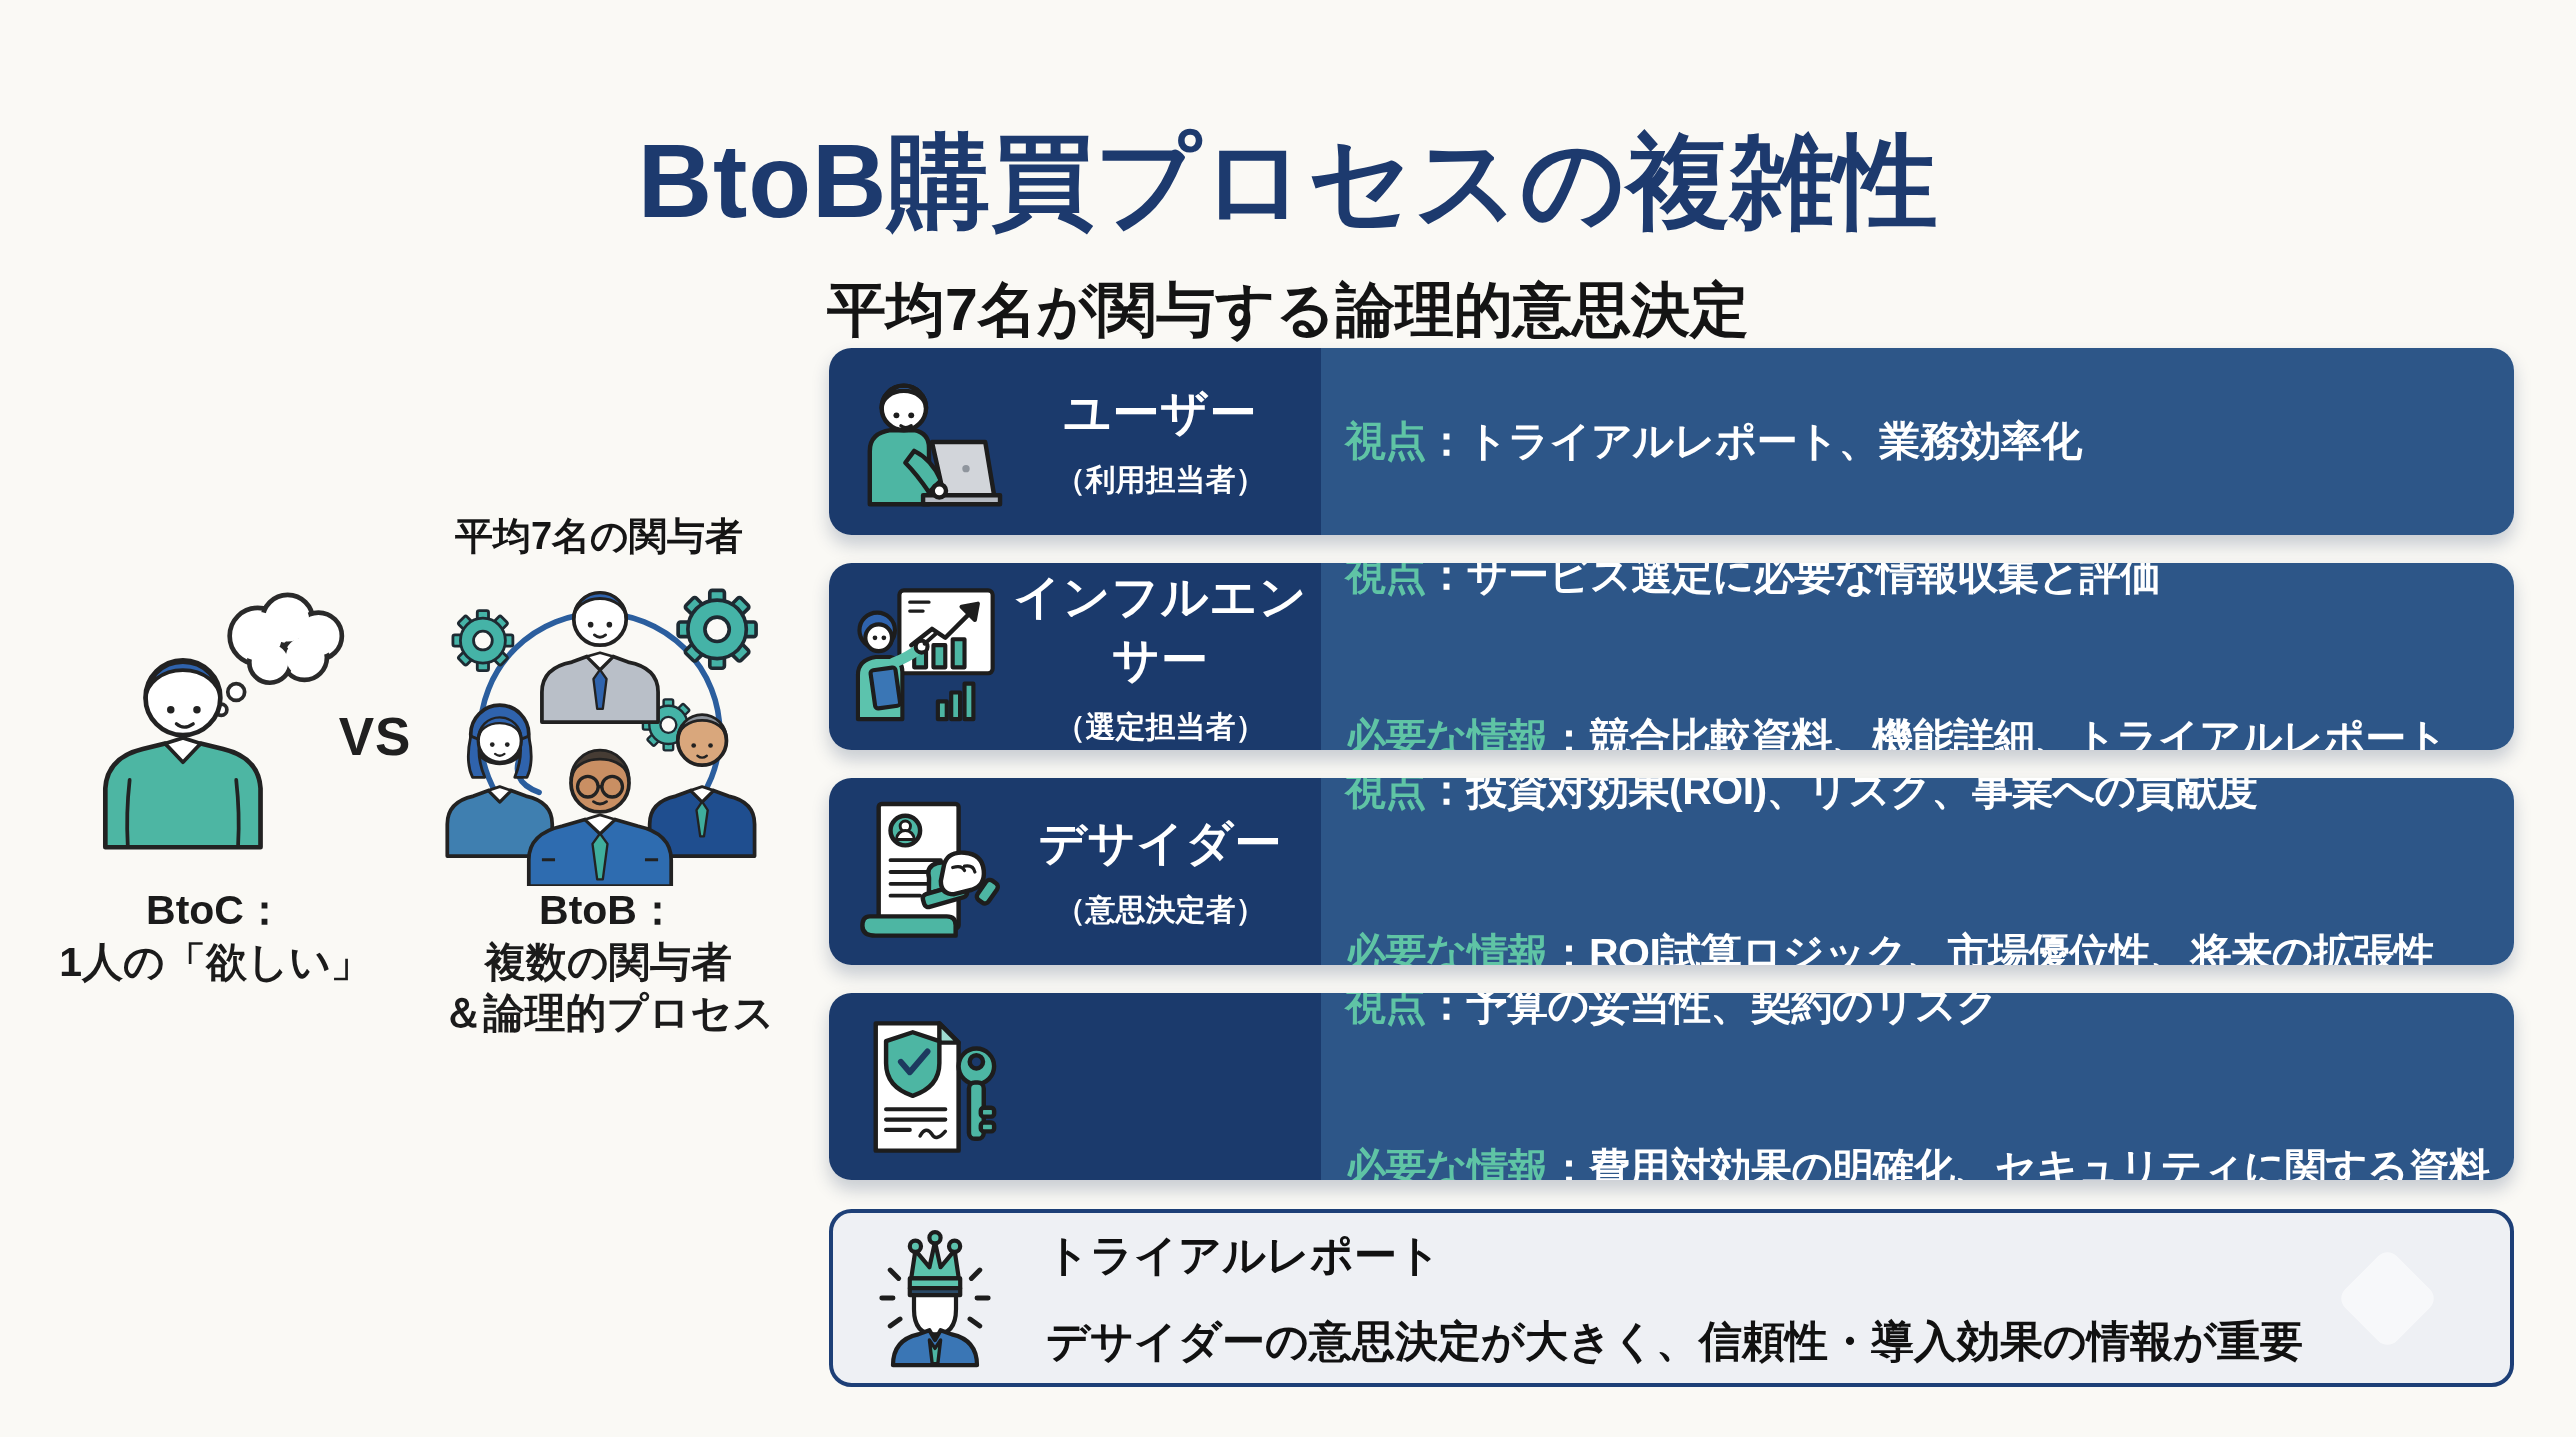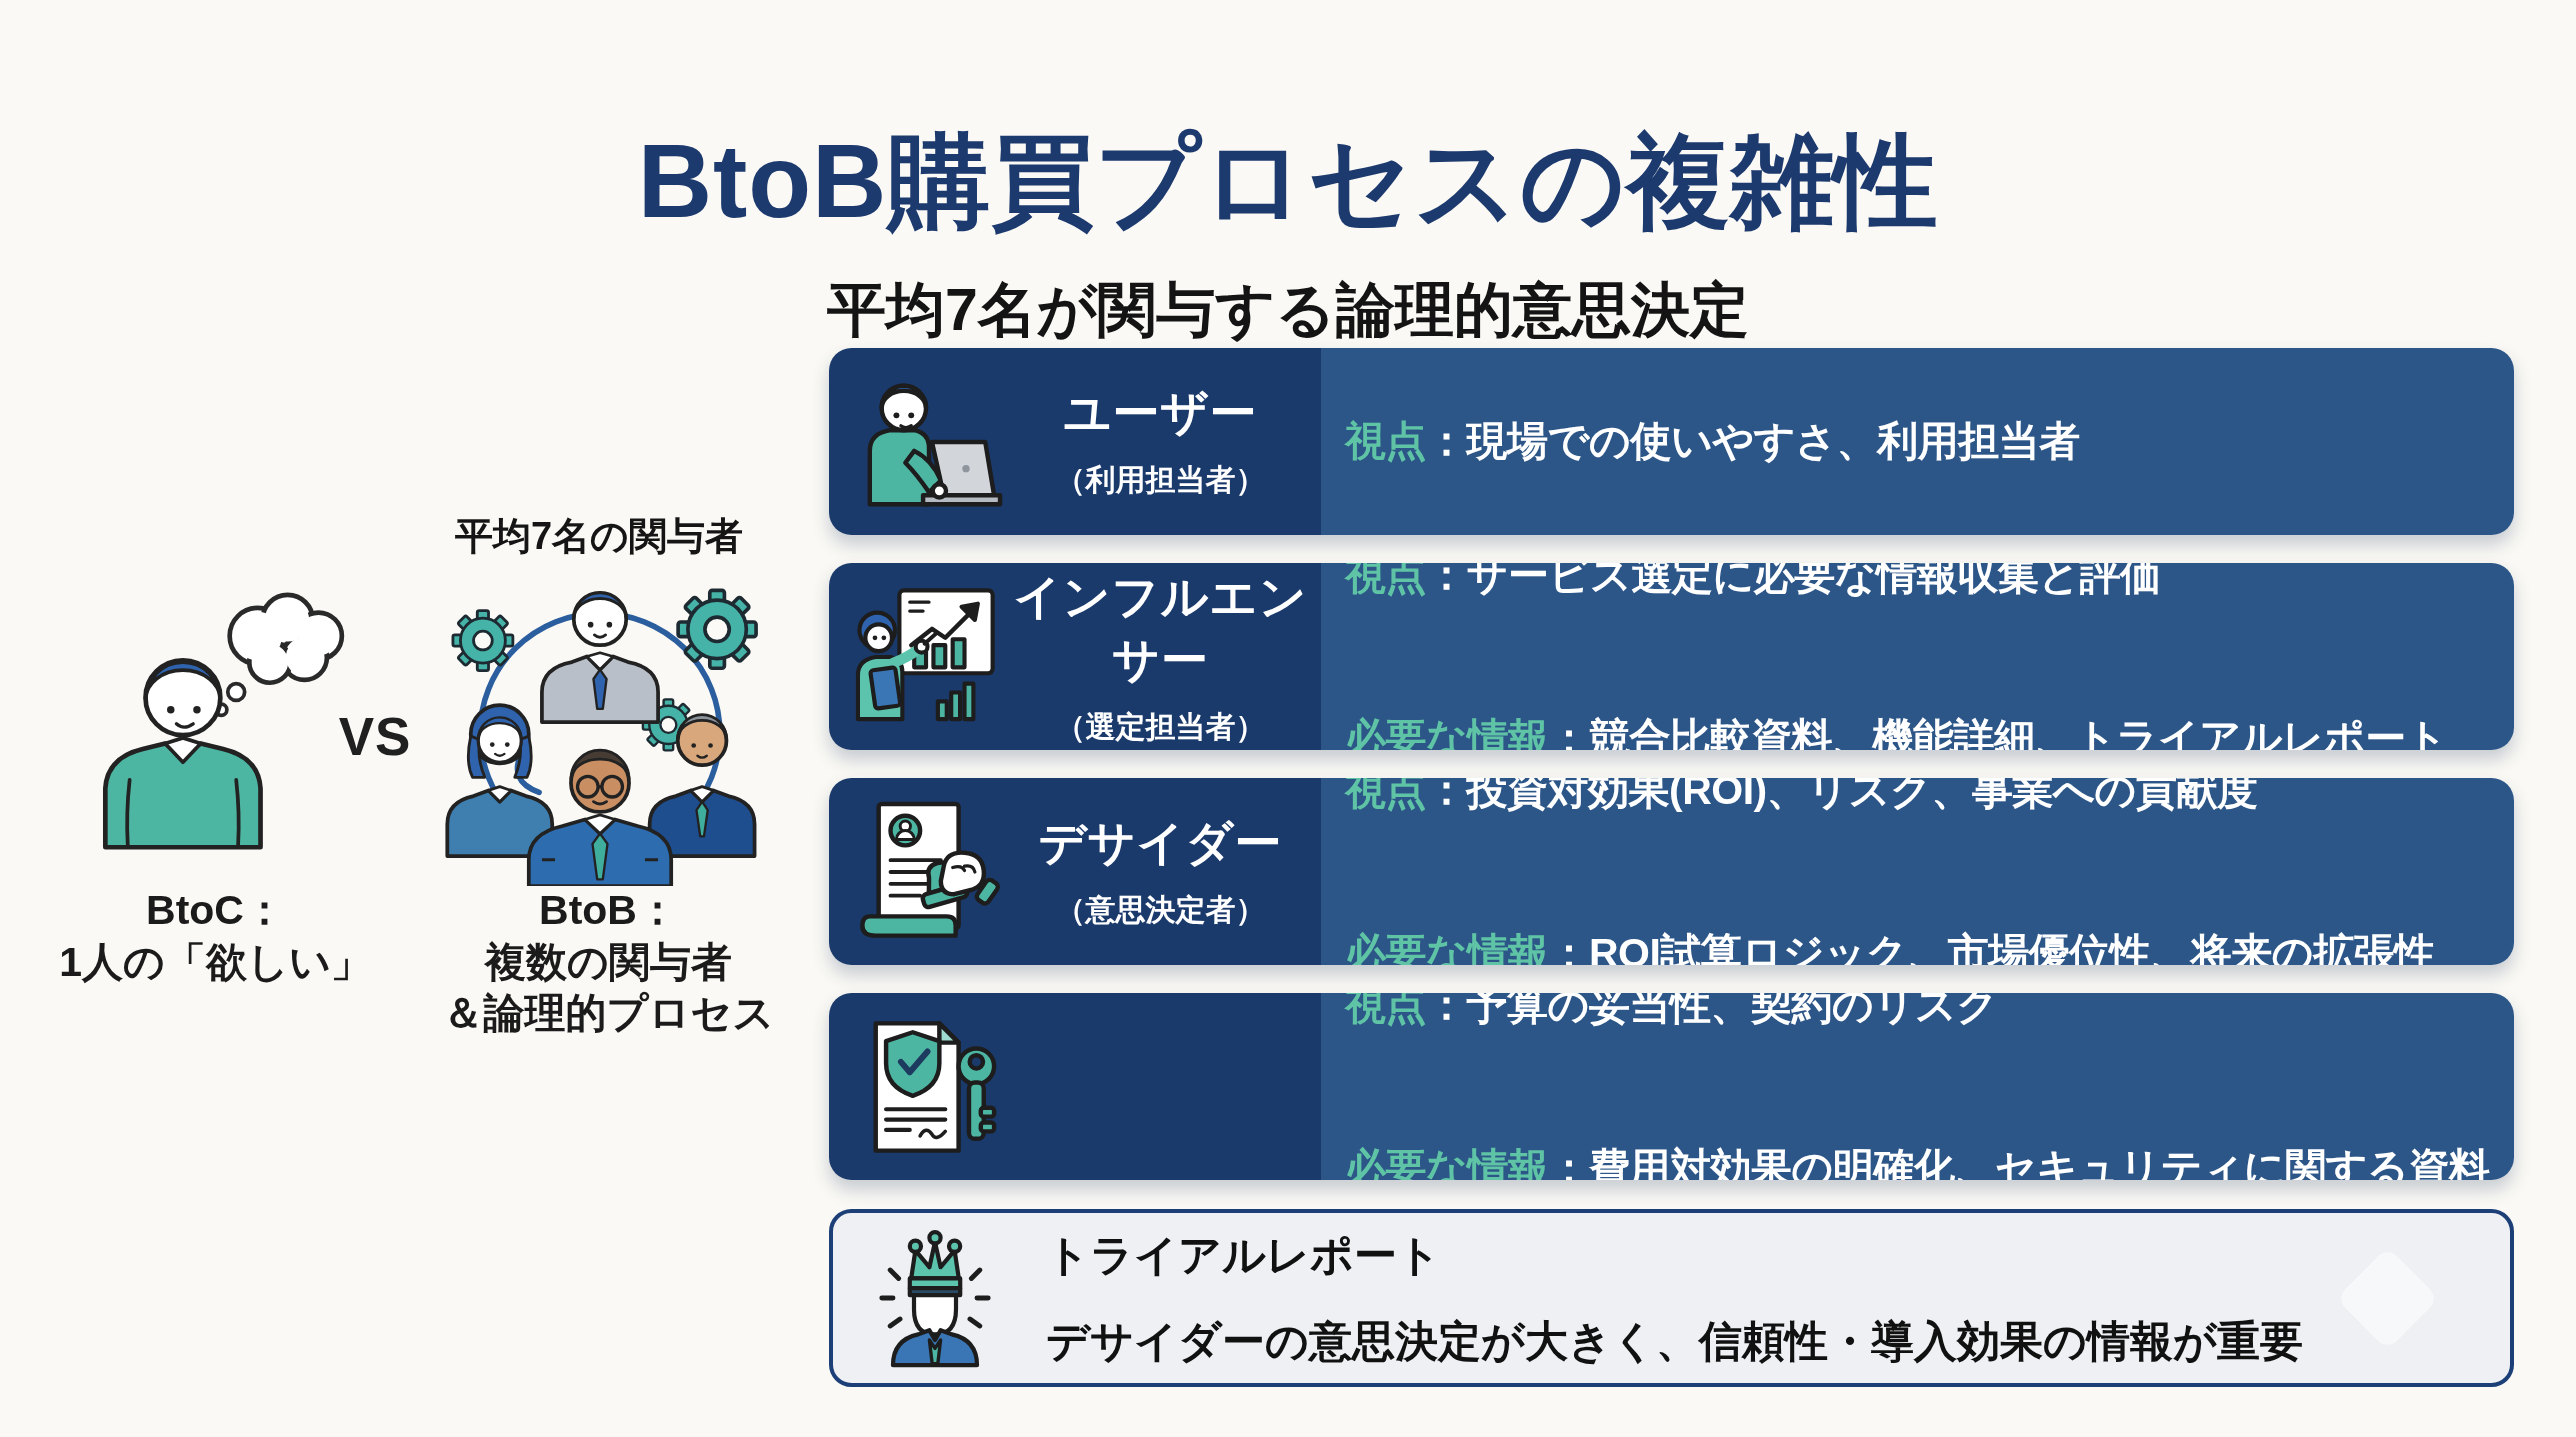--- a/index.html
+++ b/index.html
@@ -236,21 +236,21 @@
               <circle cx="57" cy="83" r="4.5" fill="#fff"></circle>
             </g>
           </svg>
         </span>
         <div class="card-titles">
           <div class="role-title">ユーザー</div>
           <div class="role-sub">（利用担当者）</div>
         </div>
       </div>
       <div class="card-right">
-        <p class="line"><span class="lbl">視点</span><span>：現場での使いやすさ、利用担当者</span></p>
+        <p class="line"><span class="lbl">視点</span><span>：トライアルレポート、業務効率化</span></p>
       </div>
     </div>
 
     <div class="card">
       <div class="card-left">
         <span class="icon-box">
           <svg viewBox="0 0 100 100">
             <g stroke="#1d1d1d" stroke-width="2.8" stroke-linejoin="round" stroke-linecap="round">
               <rect x="30" y="5" width="63" height="56" rx="3" fill="#fff"></rect>
               <path d="M37,13 h13 M37,19 h9" stroke-width="2.2"></path>

